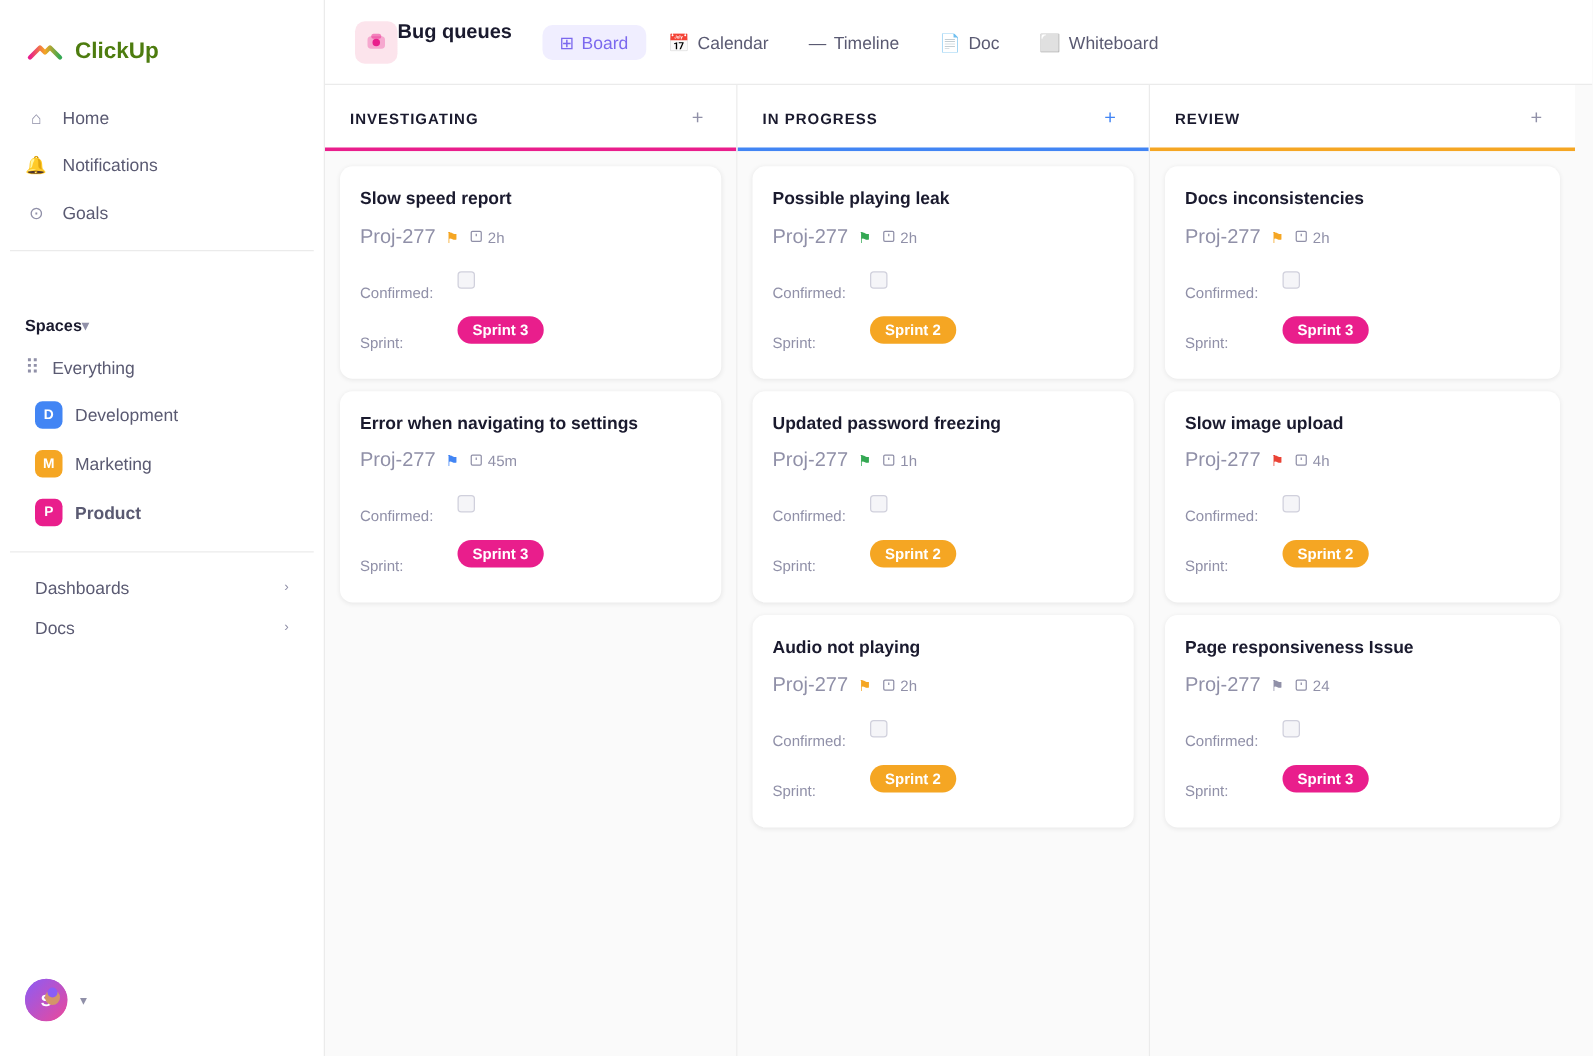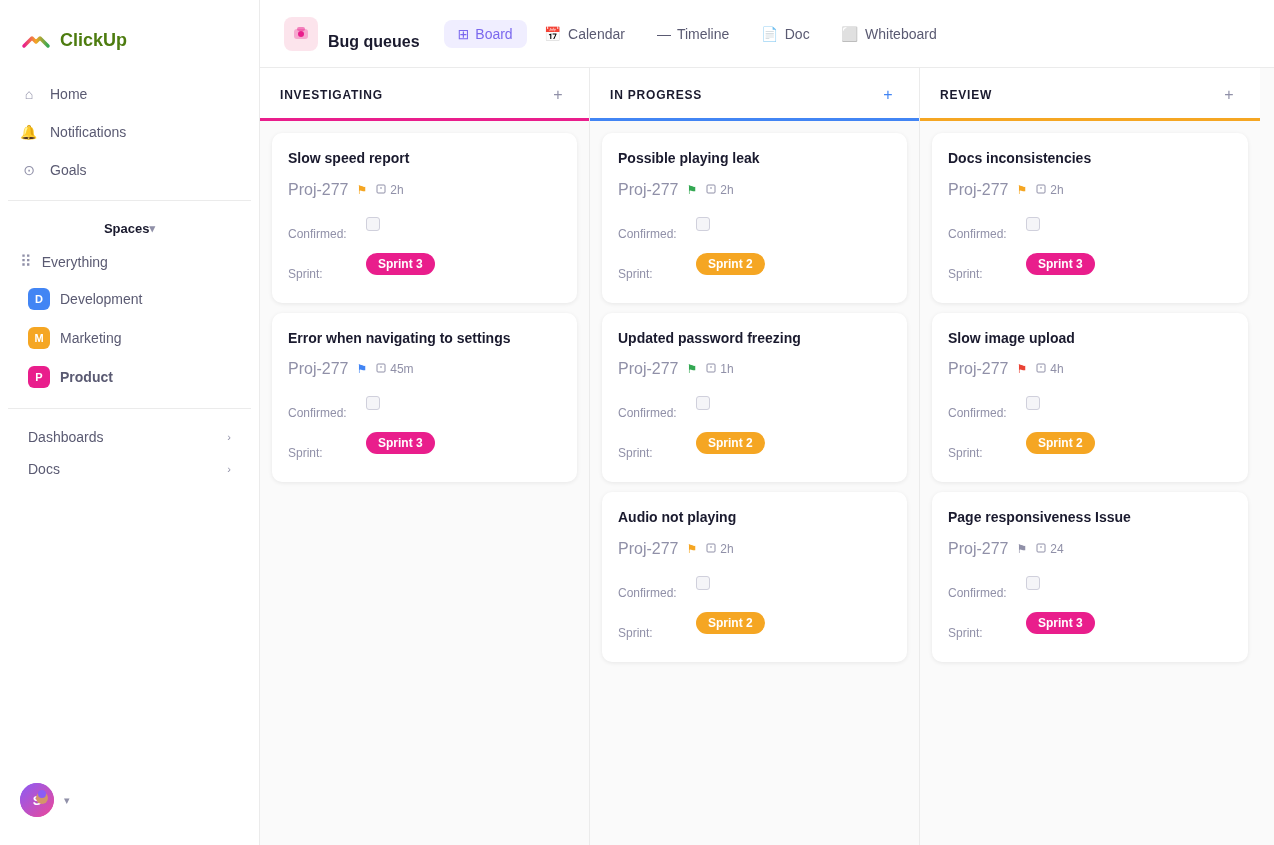--- a/index.html
+++ b/index.html
@@ -48,26 +48,27 @@
       font-size: 14px;
       font-weight: 500;
     }
     .nav-item .nav-icon { width: 18px; height: 18px; display: flex; align-items: center; justify-content: center; color: #9090a8; }
 
     .section-divider { height: 1px; background: #ebebeb; margin: 12px 8px; }
 
     .section-header {
       display: flex;
       align-items: center;
-      justify-content: center;
+      justify-content: flex-start;
       padding: 8px 20px;
       font-size: 13px;
       font-weight: 700;
       color: #1a1a2e;
       cursor: pointer;
+      margin-top: 32px;
     }
     .section-header .chevron { color: #9090a8; font-size: 11px; }
 
     .space-item {
       display: flex;
       align-items: center;
       gap: 10px;
       padding: 8px 20px;
       cursor: pointer;
       color: #5a5a72;
@@ -151,22 +152,22 @@
       display: flex;
       align-items: center;
       padding: 0 24px;
       height: 68px;
       border-bottom: 1px solid #ebebeb;
       gap: 0;
       background: #fff;
     }
     .topbar-title {
       display: flex;
-      align-items: flex-end;
-      gap: 10px;
+      align-items: flex-start;
+      gap: 0;
       margin-right: 24px;
     }
     .topbar-icon {
       width: 34px;
       height: 34px;
       background: linear-gradient(135deg, #fce4ec, #fce4ec);
       border-radius: 8px;
       display: flex;
       align-items: center;
       justify-content: center;

